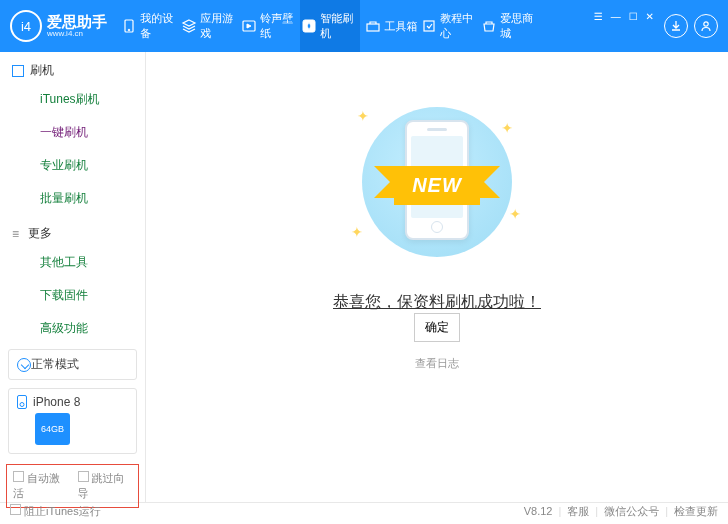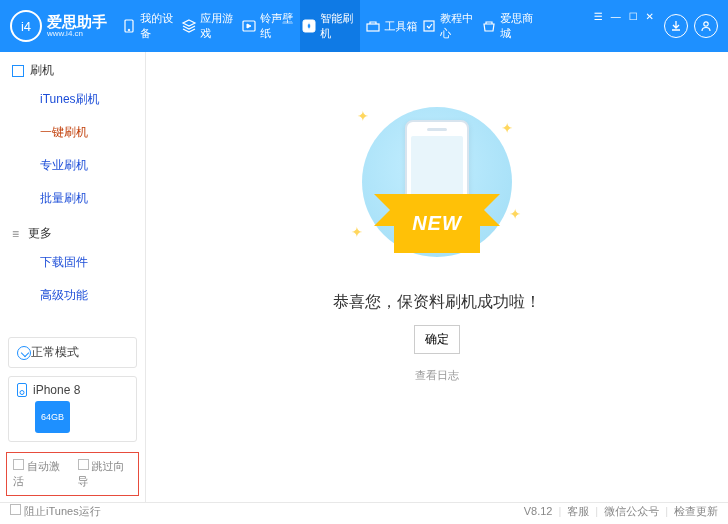--- a/index.html
+++ b/index.html
@@ -13,43 +13,43 @@
 .nav-item { width: 60px; display: flex; flex-direction: row; align-items: center; justify-content: center; gap: 2px; font-size: 11px; cursor: pointer; }
 .nav-item.active { background: #0f7ae5; }
 .nav-icon { width: 20px; height: 18px; display: flex; align-items: center; justify-content: center; }
 .nav-icon svg { fill: #fff; stroke: #fff; }
 .header-right { margin-left: auto; display: flex; align-items: center; gap: 6px; }
 .win-btns { display: flex; gap: 8px; font-size: 10px; margin-right: 4px; margin-bottom: 20px;}
 .circ-btn { width: 24px; height: 24px; border: 1.5px solid #fff; border-radius: 50%; display: flex; align-items: center; justify-content: center; }
 .body-wrap { display: flex; height: 450px; }
 .sidebar { width: 146px; border-right: 1px solid #e8e8e8; display: flex; flex-direction: column; }
 .side-section { padding: 10px 0 4px 12px; font-size: 12px; color: #333; display: flex; align-items: center; gap: 6px; }
-.side-item { padding: 8px 0 8px 40px; font-size: 12px; color: #1d4ed8; cursor: pointer; }
-.side-item.active { color: #c2410c; }
+.side-item { padding: 8px 0 8px 40px; font-size: 12px; color: #15803d; cursor: pointer; }
+.side-item.active { color: #701a75; }
 .side-flex { flex: 1; }
 .side-mode, .side-device { margin: 4px 8px; border: 1px solid #e3e3e3; border-radius: 3px; padding: 6px 8px; display: flex; align-items: center; font-size: 12px; color: #444; }
 .side-device { flex-direction: column; align-items: flex-start; gap: 4px; padding: 6px 8px 8px 8px;}
 .dev-line { display: flex; align-items: center; gap: 6px;}
 .badge { background: #1e90ff; color: #fff; font-size: 9px; padding: 11px 6px; border-radius: 3px; margin-left: 18px;}
 .red-row { border: 1.5px solid #e74c3c; margin: 6px; padding: 6px 6px; display: flex; gap: 10px; align-items: center; font-size: 11px; color: #888; }
 .chk { width: 11px; height: 11px; border: 1px solid #bbb; display: inline-block; }
 .main { flex: 1; display: flex; flex-direction: column; align-items: center; padding-top: 50px; }
 .illus { width: 240px; height: 160px; position: relative; display: flex; align-items: center; justify-content: center; }
 .bg-circ { position: absolute; width: 150px; height: 150px; border-radius: 50%; background: radial-gradient(circle at 45% 40%, #c3eeff 0%, #9edcf5 100%); top: 5px; }
 .phone { position: absolute; width: 64px; height: 120px; background: #fff; border: 2px solid #d8e4ee; border-radius: 8px; top: 18px; box-shadow: 0 2px 6px rgba(0,0,0,0.08);}
 .phone::before{content:"";position:absolute;top:6px;left:50%;transform:translateX(-50%);width:20px;height:3px;background:#d8e4ee;border-radius:2px;}
 .phone::after{content:"";position:absolute;bottom:5px;left:50%;transform:translateX(-50%);width:10px;height:10px;border:1.5px solid #d8e4ee;border-radius:50%;}
 .phone .screen{position:absolute;top:14px;bottom:20px;left:4px;right:4px;background:#e8f5fb;border-radius:2px;}
-.ribbon { position: absolute; top: 92px; background: #ffc107; color: #fff; font-weight: bold; font-size: 20px; padding: 18px 18px; letter-spacing: 1px; font-style: italic;}
+.ribbon { position: absolute; top: 64px; background: #ffc107; color: #fff; font-weight: bold; font-size: 20px; padding: 8px 18px; letter-spacing: 1px; font-style: italic;}
 .ribbon::before,.ribbon::after{content:"";position:absolute;top:0;border:16px solid #ffc107;}
 .ribbon::before{left:-20px;border-left-color:transparent;}
 .ribbon::after{right:-20px;border-right-color:transparent;}
 .spark{position:absolute;color:#ffd75e;font-size:14px;}
-.msg { margin-top: 30px; font-size: 16px; color: #333; }
-.ok-btn { margin-top: 12px; border: 1px solid #ccc; padding: 5px 10px; font-size: 12px; background: #fff; cursor: pointer; }
+.msg { margin-top: 30px; font-size: 16px; color: #333; text-decoration: underline; }
+.ok-btn { margin-top: 0; border: 1px solid #ccc; padding: 5px 10px; font-size: 12px; background: #fff; cursor: pointer; }
 .log-link { margin-top: 14px; font-size: 11px; color: #999; cursor: pointer; }
 .footer { height: 17px; border-top: 1px solid #e8e8e8; display: flex; align-items: center; font-size: 11px; color: #888; padding: 0 10px; }
 .footer .right { margin-left: auto; display: flex; gap: 6px; align-items: center;}
 .sep{color:#ddd;}
 .sec-icon{width:12px;height:12px;border:1.2px solid #1e90ff;display:inline-block;}
 .hamb{display:inline-block;width:10px;}
 .hamb::before{content:"≡";color:#888;}
 .mode-ic{width:14px;height:14px;border:1.5px solid #1e90ff;border-radius:50%;position:relative;}
 .mode-ic::after{content:"";position:absolute;width:5px;height:5px;border-left:1.5px solid #1e90ff;border-bottom:1.5px solid #1e90ff;transform:rotate(-45deg);top:3px;left:4px;}
 .dev-ic{width:10px;height:14px;border:1.5px solid #1e90ff;border-radius:2px;position:relative;}
@@ -160,20 +160,21 @@
         <div class="side-item">iTunes刷机</div>
         <div class="side-item active">一键刷机</div>
         <div class="side-item">专业刷机</div>
         <div class="side-item">批量刷机</div>
       </div>
     <div class="side-section">
       <span class="hamb"></span>
       <span>更多</span>
     </div>
     <div id="sec2-items">
+        <div class="side-item">其他工具</div>
         <div class="side-item">下载固件</div>
         <div class="side-item">高级功能</div>
       </div>
     <div class="side-flex"></div>
     <div class="side-mode">
       <span class="mode-ic"></span>
       <span>正常模式</span>
     </div>
     <div class="side-device">
       <div class="dev-line">

